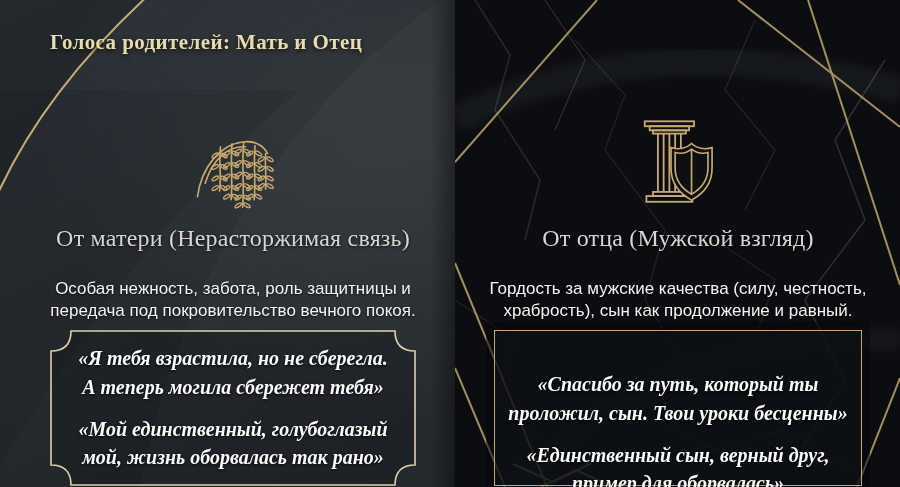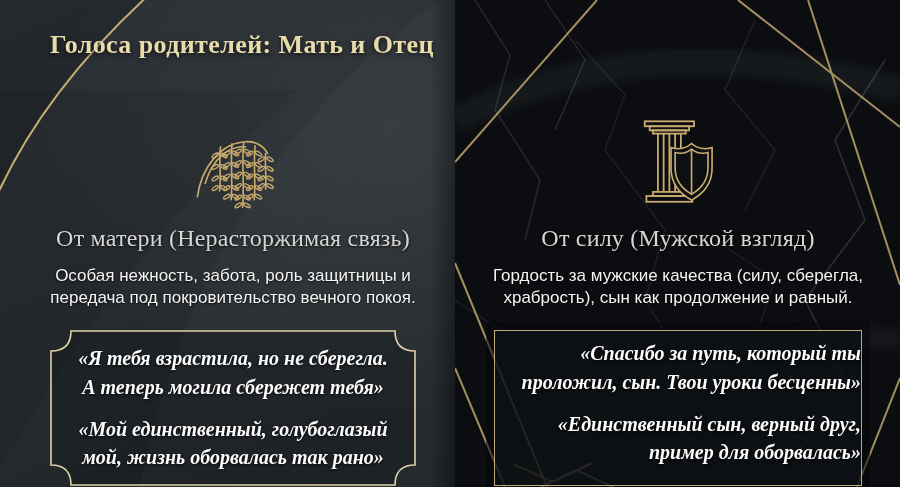--- a/index.html
+++ b/index.html
@@ -12,43 +12,43 @@
       radial-gradient(130% 95% at 88% 28%, rgba(255,255,255,0.055), rgba(255,255,255,0) 62%),
       linear-gradient(155deg, #2c3137 0%, #272c31 48%, #1e2328 100%);
   }
   .panel-left::after { content:""; position:absolute; right:0; top:0; bottom:0; width:26px;
       background:linear-gradient(to right, rgba(0,0,0,0), rgba(0,0,0,0.38)); }
   .panel-right { left:455px; width:445px; background:#0b0d10; }
 
   .bg-svg { position:absolute; inset:0; width:100%; height:100%; display:block; }
 
   .title { position:absolute; left:50px; top:30px; margin:0; z-index:6;
-           font-size:26px; font-weight:700; color:#e9dcab; letter-spacing:.4px;
+           font-size:21px; font-weight:700; color:#e9dcab; letter-spacing:.4px;
            text-shadow:0 2px 5px rgba(0,0,0,.65); }
 
   .col { position:absolute; top:0; height:100%; z-index:5; text-align:center;margin-top:20px; }
   .col-mother { left:28px;  width:410px; }
   .col-father { left:458px; width:440px; }
 
   .icon-slot { position:absolute; top:98px; left:0; right:0;
                display:flex; justify-content:center; }
 
   .col h2 { position:absolute; top:205px; left:0; right:0; margin:0;
             font-size:24px; font-weight:400; color:#d6d6d2; letter-spacing:.2px;
             text-shadow:0 1px 3px rgba(0,0,0,.75); }
 
-  .desc { position:absolute; top:245px; left:0; right:0; margin:0;
+  .desc { position:absolute; top:258px; left:0; right:0; margin:0;
           font-family:"Liberation Sans", sans-serif; font-size:17px; line-height:1.32;
           color:#f4f4f2; white-space:pre-line; text-shadow:0 1px 2px rgba(0,0,0,.75); }
 
   .quote-box { position:absolute; top:310px; box-sizing:border-box; z-index:5; }
   .col-mother .quote-box { left:22px; width:366px; height:156px; padding-top:14px; }
-  .col-father .quote-box { left:36px; width:368px; height:156px; padding-top:8px;
+  .col-father .quote-box { left:36px; width:368px; height:156px; padding-top:39px;
       border:1.6px solid #bfa979; background:rgba(13,16,20,0.85);
-      box-shadow:0 0 0 8px rgba(6,8,11,0.55);text-align:right; }
+      box-shadow:0 0 0 8px rgba(6,8,11,0.55); }
 
   .plaque-frame { position:absolute; inset:0; width:100%; height:100%; }
 
   .quote { position:relative; margin:0 0 13px; font-size:20px; font-style:italic;
            font-weight:700; line-height:1.44; color:#fcfcfa; white-space:pre-line;
            text-shadow:0 1px 3px rgba(0,0,0,.85); }
 </style>
 </head>
 <body>
 
@@ -172,22 +172,22 @@
           <rect x="9" y="94" width="56" height="7"></rect>
         </g>
         <g stroke="#c9ab6e" stroke-width="2">
           <path fill="#0d0f12" d="M64,30 C70,36 80,38 89,35 L89,60 C89,79 79,91 64,99 C49,91 39,79 39,60 L39,35 C48,38 58,36 64,30 Z"></path>
           <path fill="none" d="M64,37 C69,41 77,43 84,41 L84,60 C84,75 76,85 64,92 C52,85 44,75 44,60 L44,41 C51,43 59,41 64,37 Z"></path>
           <line x1="64" y1="37" x2="64" y2="92"></line>
         </g>
       </svg>
     </div>
 
-    <h2>От силу (Мужской взгляд)</h2>
-    <p class="desc">Гордость за мужские качества (силу, сберегла,
+    <h2>От отца (Мужской взгляд)</h2>
+    <p class="desc">Гордость за мужские качества (силу, честность,
 храбрость), сын как продолжение и равный.</p>
 
     <div class="quote-box">
       <p class="quote">«Спасибо за путь, который ты
 проложил, сын. Твои уроки бесценны»</p>
       <p class="quote">«Единственный сын, верный друг,
 пример для оборвалась»</p>
     </div>
   </div>
 

